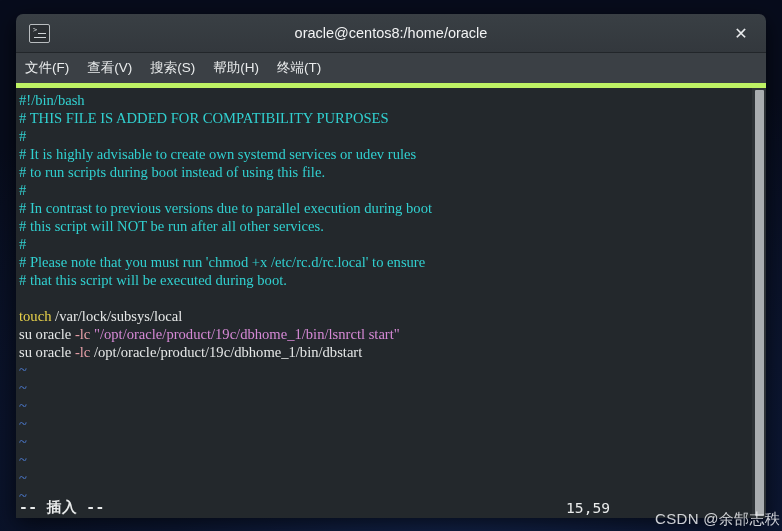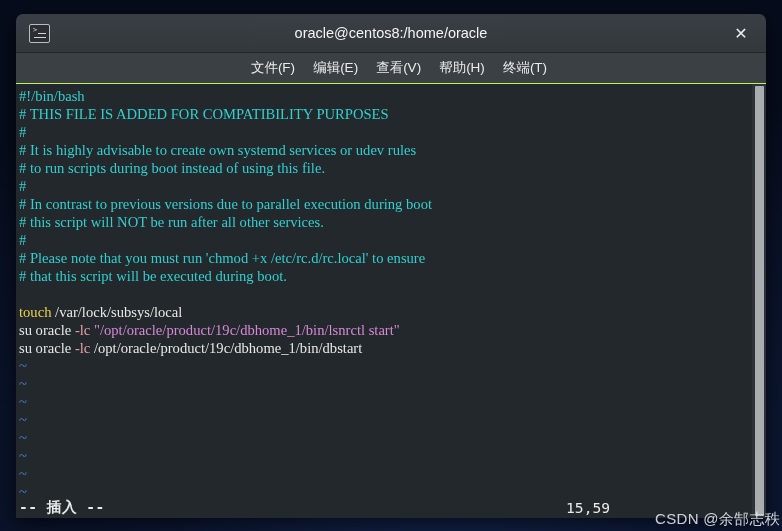--- a/index.html
+++ b/index.html
@@ -93,23 +93,22 @@
     cursor: pointer;
     z-index: 2;
   }
   
   #menubar {
     height: 30px;
     flex: 0 0 30px;
     background: #3b4045;
     display: flex;
     align-items: center;
-    padding-left: 16px;
-    border-bottom: 1px solid #bef264;
-    justify-content: center;
+    padding-left: 0;
+    border-bottom: 5px solid #bef264;
   }
   .menu-item {
     color: #e9ebec;
     font-size: 13.5px;
     font-family: "Liberation Sans", sans-serif;
     padding: 0 9px;
     line-height: 30px;
     cursor: pointer;
     white-space: nowrap;
   }
@@ -202,22 +201,22 @@
       <span class="glyph">&gt;</span>
       <span class="bar1"></span>
       <span class="bar2"></span>
     </div>
     <div id="window-title">oracle@centos8:/home/oracle</div>
     <div id="close-button">✕</div>
   </div>
 
   <div id="menubar">
     <div class="menu-item">文件(F)</div>
-    <div class="menu-item">编辑(E)</div>
     <div class="menu-item">查看(V)</div>
+    <div class="menu-item">搜索(S)</div>
     <div class="menu-item">帮助(H)</div>
     <div class="menu-item">终端(T)</div>
   </div>
 
   <div id="terminal">
     <div id="screen"><div class="ln"><span class="c-comment">#!/bin/bash</span></div><div class="ln"><span class="c-comment"># THIS FILE IS ADDED FOR COMPATIBILITY PURPOSES</span></div><div class="ln"><span class="c-comment">#</span></div><div class="ln"><span class="c-comment"># It is highly advisable to create own systemd services or udev rules</span></div><div class="ln"><span class="c-comment"># to run scripts during boot instead of using this file.</span></div><div class="ln"><span class="c-comment">#</span></div><div class="ln"><span class="c-comment"># In contrast to previous versions due to parallel execution during boot</span></div><div class="ln"><span class="c-comment"># this script will NOT be run after all other services.</span></div><div class="ln"><span class="c-comment">#</span></div><div class="ln"><span class="c-comment"># Please note that you must run 'chmod +x /etc/rc.d/rc.local' to ensure</span></div><div class="ln"><span class="c-comment"># that this script will be executed during boot.</span></div><div class="ln"><span class="c-normal">&nbsp;</span></div><div class="ln"><span class="c-kw">touch</span><span class="c-normal"> /var/lock/subsys/local</span></div><div class="ln"><span class="c-normal">su oracle </span><span class="c-flag">-lc</span><span class="c-normal"> </span><span class="c-string">"/opt/oracle/product/19c/dbhome_1/bin/lsnrctl start"</span></div><div class="ln"><span class="c-normal">su oracle </span><span class="c-flag">-lc</span><span class="c-normal"> /opt/oracle/product/19c/dbhome_1/bin/dbstart</span></div><div class="ln"><span class="c-tilde">~</span></div><div class="ln"><span class="c-tilde">~</span></div><div class="ln"><span class="c-tilde">~</span></div><div class="ln"><span class="c-tilde">~</span></div><div class="ln"><span class="c-tilde">~</span></div><div class="ln"><span class="c-tilde">~</span></div><div class="ln"><span class="c-tilde">~</span></div><div class="ln"><span class="c-tilde">~</span></div></div>
 
     <div id="statusline">
       <div id="status-mode">-- 插入 --</div>
       <div id="status-pos">15,59</div>

